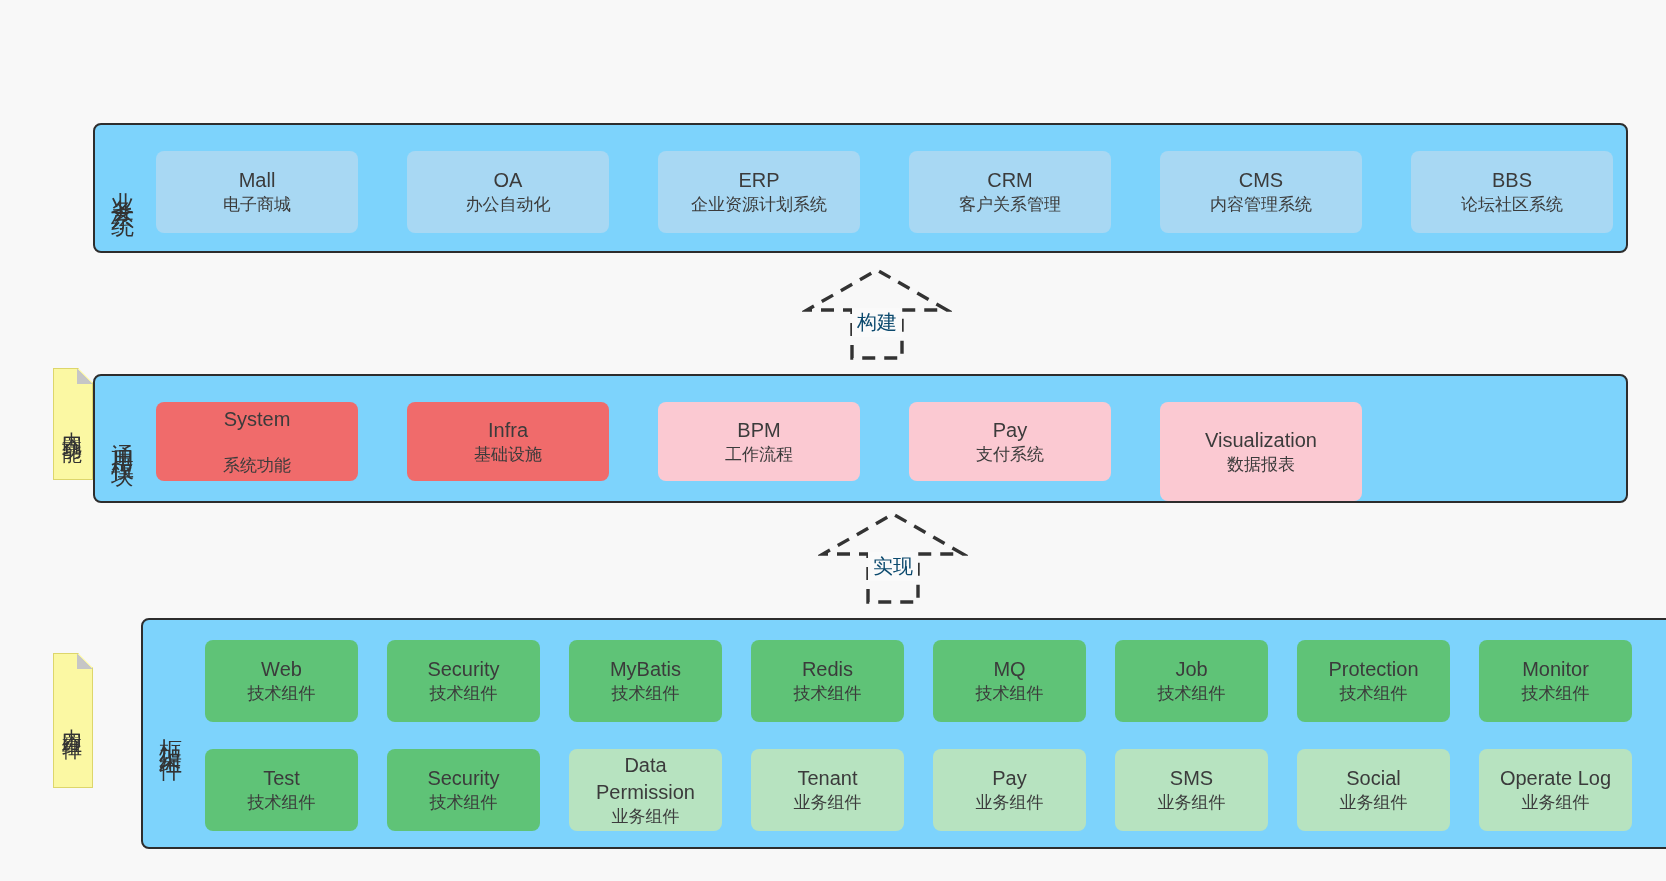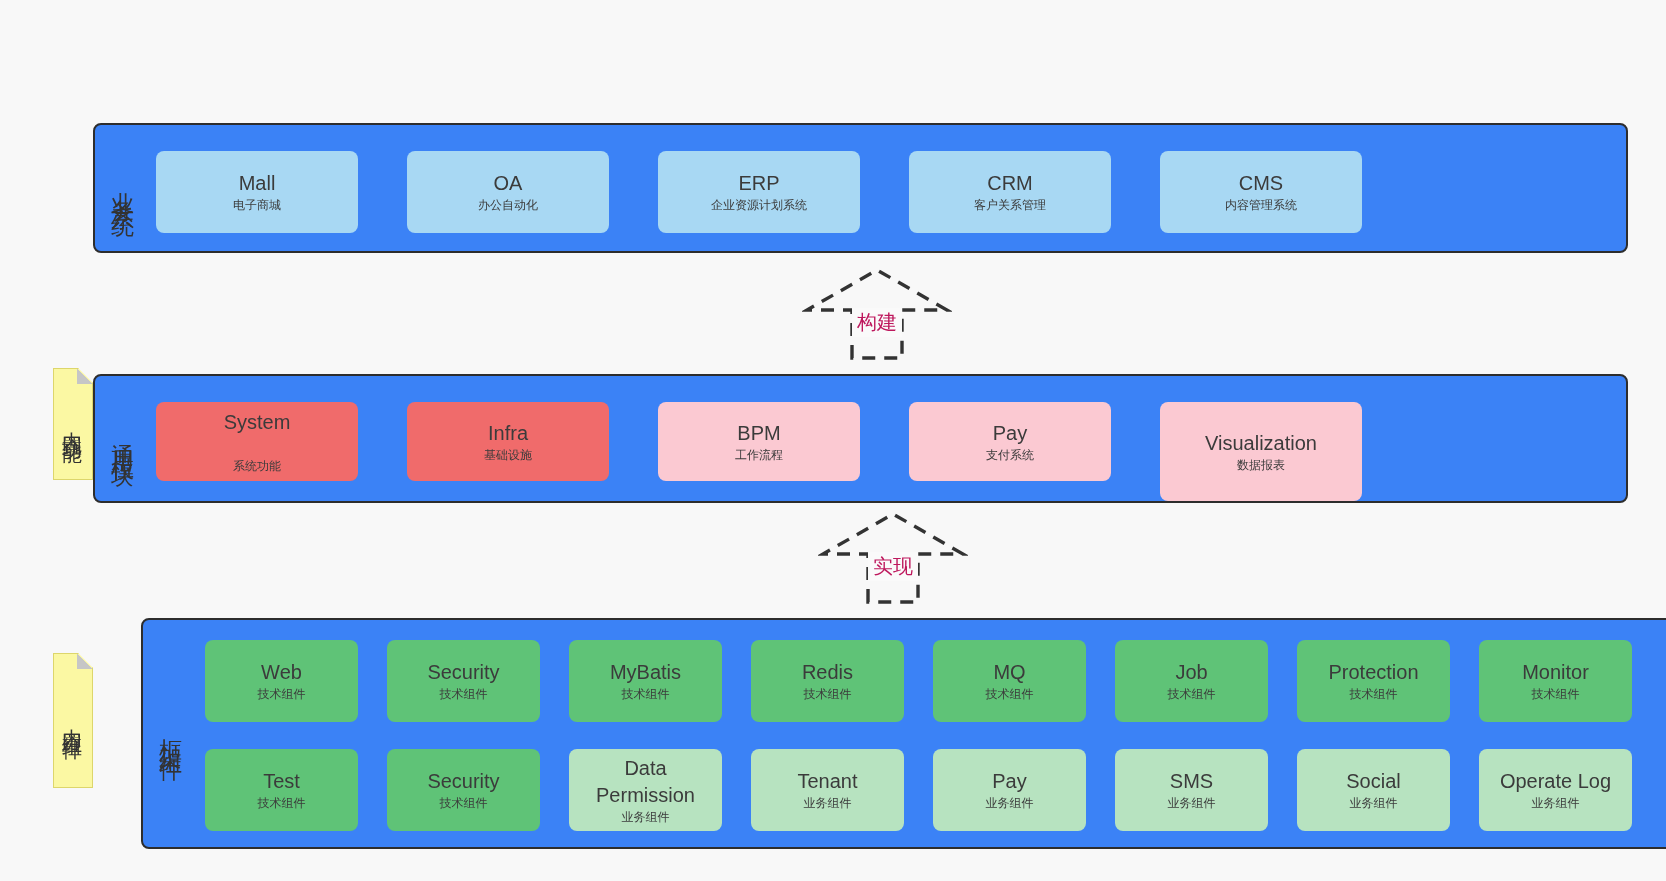--- a/index.html
+++ b/index.html
@@ -10,21 +10,21 @@
   .stage{
     position:relative;
     width:1666px;height:881px;
     background:#f8f8f8;
     overflow:hidden;
   }
   
   .panel{
     position:absolute;
     left:93px;width:1535px;
-    background:#3b82f6;
+    background:#7dd3fc;
     border:2px solid #2d2d2d;
     border-radius:8px;
     box-sizing:border-box;
     z-index:2;
   }
   .panel-label{
     position:absolute;
     left:13px;top:50%;
     transform:translateY(-50%);
     writing-mode:vertical-rl;
@@ -49,21 +49,21 @@
     justify-content:center;
     text-align:center;
     color:#3b3b3b;
     line-height:1.35;
     padding:2px 6px;
     box-sizing:border-box;
   }
   .w-wide{width:202px;height:82px;}
   .w-narrow{width:153px;height:82px;}
   .box .name{font-size:20px;}
-  .box .sub{font-size:12px;}
+  .box .sub{font-size:17px;}
   .c-blue{background:#a8d8f3;}
   .c-red{background:#f06b6b;}
   .c-pink{background:#fbc9d2;}
   .c-gdark{background:#5fc377;}
   .c-glight{background:#b7e3c0;}
   
   .sticky{
     position:absolute;
     left:53px;width:40px;
     background:#fbf8a3;
@@ -96,21 +96,21 @@
     z-index:1;
   }
   .arrow svg{display:block;}
   .arrow-label{
     position:absolute;
     left:50%;top:42px;
     transform:translateX(-50%);
     background:#fafafa;
     padding:1px 5px;
     font-size:20px;
-    color:#be185d;
+    color:#0c4a6e;
     white-space:nowrap;
   }
 </style>
 </head>
 <body>
 
 <div class="stage">
 
   <section class="panel" style="top:123px;height:130px;">
     <div class="panel-label">业务系统</div>
@@ -127,20 +127,24 @@
         <span class="name">ERP</span>
         <span class="sub">企业资源计划系统</span>
       </div>
       <div class="box c-blue w-wide">
         <span class="name">CRM</span>
         <span class="sub">客户关系管理</span>
       </div>
       <div class="box c-blue w-wide">
         <span class="name">CMS</span>
         <span class="sub">内容管理系统</span>
+      </div>
+      <div class="box c-blue w-wide">
+        <span class="name">BBS</span>
+        <span class="sub">论坛社区系统</span>
       </div>
     </div>
   </section>
 
   <div class="arrow" style="left:802px;top:266px;">
     <svg width="150" height="96" viewBox="0 0 150 96">
       <path d="M50 92 L50 44 L5 44 L75 4 L145 44 L100 44 L100 92 Z" fill="none" stroke="#333" stroke-width="3.4" stroke-dasharray="13 9"></path>
     </svg>
     <span class="arrow-label">构建</span>
   </div>

